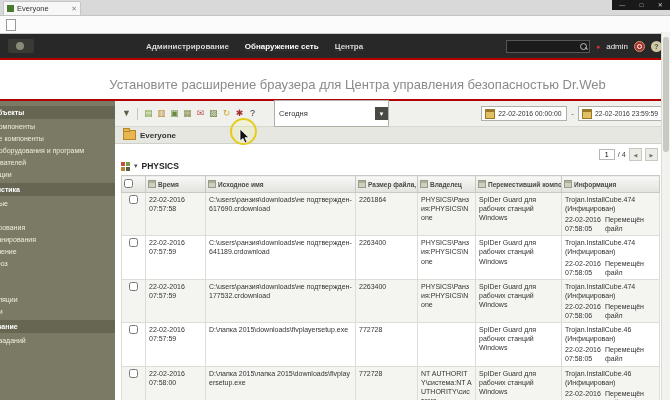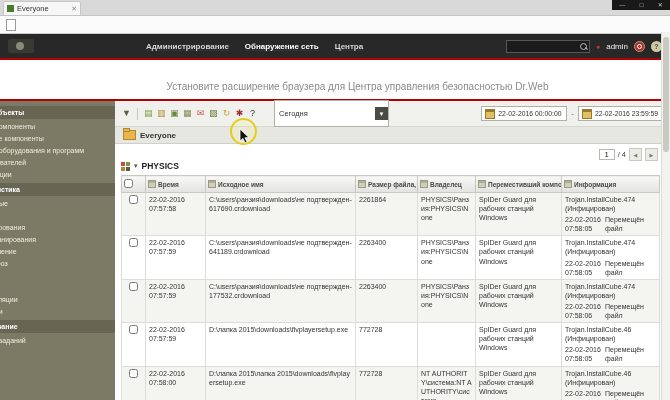--- a/index.html
+++ b/index.html
@@ -33,21 +33,21 @@
   .adot{color:#d03030;font-size:7px;}
   .aname{font-size:8px;color:#f0f0f0;cursor:pointer;}
   .hico{width:11px;height:11px;border-radius:50%;display:inline-flex;align-items:center;justify-content:center;
     font-size:7px;cursor:pointer;box-sizing:border-box;}
   .hico.red{background:#a83232;border:1px solid #c96;}
   .hico.red:after{content:"";width:3px;height:3px;border:1px solid #fff;border-radius:50%;}
   .hico.tan{background:#cfc9a6;color:#4a4a3a;font-weight:bold;}
   
   .banner{height:43px;box-sizing:border-box;border-top:2px solid #b30000;border-bottom:2px solid #b30000;
     display:flex;align-items:flex-end;justify-content:center;padding-bottom:7px;background:#fff;}
-  .banner span{font-size:10px;color:#8a8a8a;margin-left:45px;}
+  .banner span{font-size:13px;color:#8a8a8a;margin-left:45px;}
   
   .bodyrow{display:flex;height:301px;}
   .sidebar{width:115px;flex:none;background:#7b7b65;overflow:hidden;position:relative;}
   .sb-inner{width:185px;margin-left:-62px;padding-top:2px;}
   .sb-h{font-size:7px;font-weight:bold;color:#fff;background:#666653;padding:3px 6px 3px 12px;
     margin:3px 0 1px;white-space:nowrap;cursor:pointer;}
   .sb-i{font-size:7px;color:#ededdc;padding:2.5px 6px 2.5px 14px;white-space:nowrap;cursor:pointer;}
   .content{flex:1;background:#fff;display:flex;flex-direction:column;min-width:0;}
   
   .toolbar{height:26px;flex:none;background:#f0f0ec;border-bottom:1px solid #d8d8d2;

